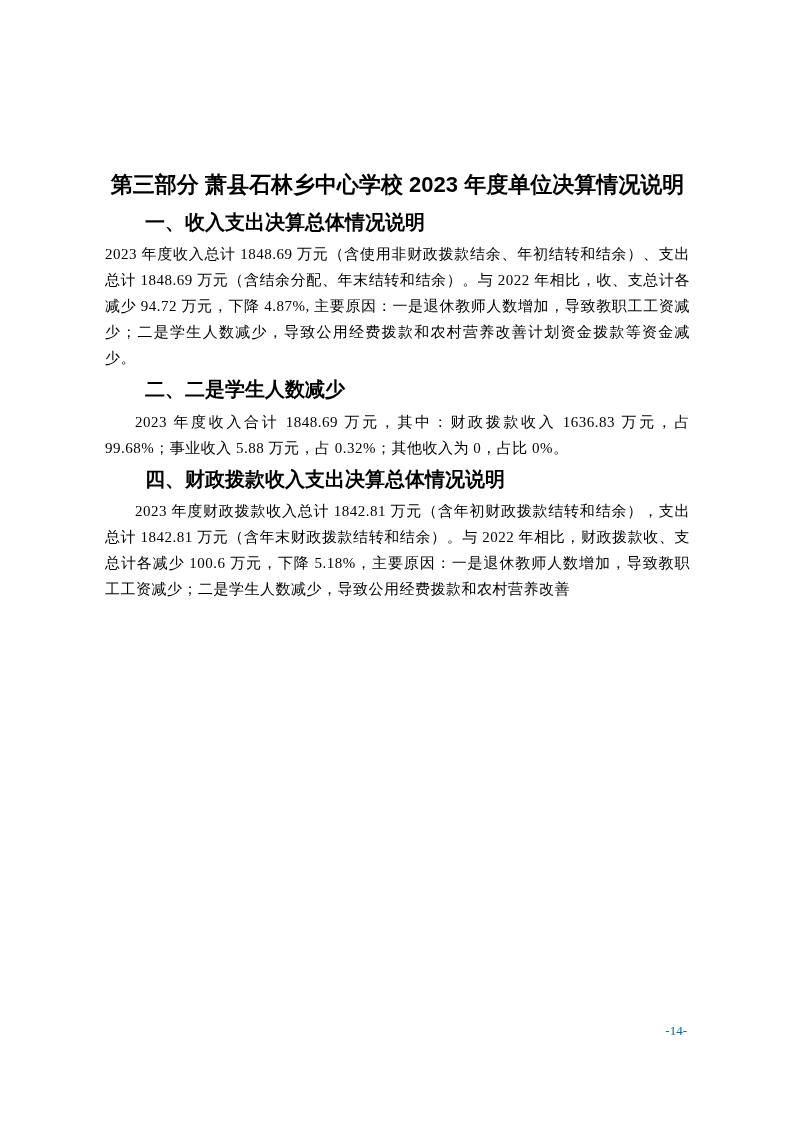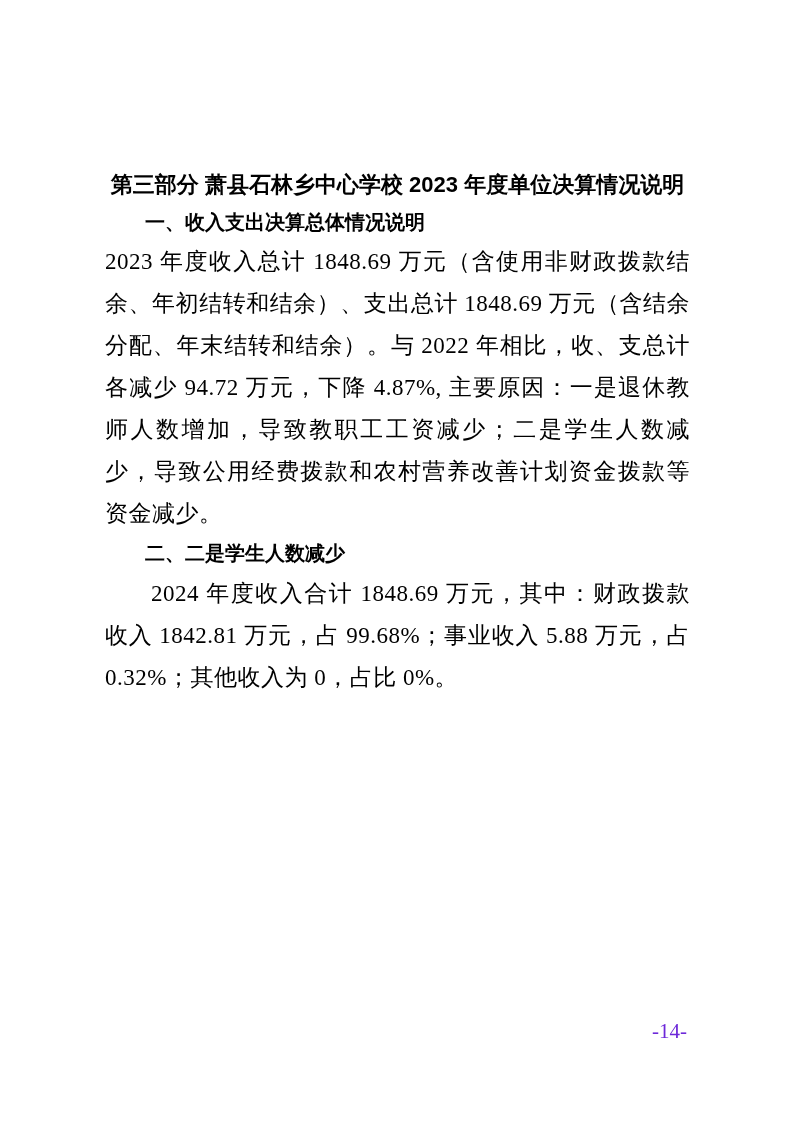--- a/index.html
+++ b/index.html
@@ -34,56 +34,60 @@
   }
   .sec-heading {
     font-family: "Liberation Sans", sans-serif;
     font-weight: bold;
     font-size: 20px;
     line-height: 37.6px;
     margin: 0;
     text-indent: 2em;
   }
   .para {
-    font-size: 23px;
-    line-height: 42px;
+    font-size: 15px;
+    line-height: 26px;
     margin: 0;
     text-align: justify;
     text-justify: inter-character;
     letter-spacing: 0.5px;
   }
   .para.indent {
     text-indent: 2em;
   }
   .page-number {
     position: absolute;
     right: 106px;
     top: 995px;
-    font-size: 21px;
+    font-size: 13px;
     line-height: 24px;
     font-family: "Liberation Serif", serif;
-    color: #6d28d9;
+    color: #0369a1;
   }
 </style>
 </head>
 <body>
 
 <div class="page">
   <div class="content">
 
     <h1 class="doc-title">第三部分 萧县石林乡中心学校 2023 年度单位决算情况说明</h1>
 
     <section>
       <h2 class="sec-heading">一、收入支出决算总体情况说明</h2>
       <p class="para">2023 年度收入总计 1848.69 万元（含使用非财政拨款结余、年初结转和结余）、支出总计 1848.69 万元（含结余分配、年末结转和结余）。与 2022 年相比，收、支总计各减少 94.72 万元，下降 4.87%, 主要原因：一是退休教师人数增加，导致教职工工资减少；二是学生人数减少，导致公用经费拨款和农村营养改善计划资金拨款等资金减少。</p>
     </section>
 
     <section>
       <h2 class="sec-heading">二、二是学生人数减少</h2>
-      <p class="para indent">2024 年度收入合计 1848.69 万元，其中：财政拨款收入 1842.81 万元，占 99.68%；事业收入 5.88 万元，占 0.32%；其他收入为 0，占比 0%。</p>
+      <p class="para indent">2023 年度收入合计 1848.69 万元，其中：财政拨款收入 1636.83 万元，占 99.68%；事业收入 5.88 万元，占 0.32%；其他收入为 0，占比 0%。</p>
     </section>
 
 
+    <section>
+      <h2 class="sec-heading">四、财政拨款收入支出决算总体情况说明</h2>
+      <p class="para indent">2023 年度财政拨款收入总计 1842.81 万元（含年初财政拨款结转和结余），支出总计 1842.81 万元（含年末财政拨款结转和结余）。与 2022 年相比，财政拨款收、支总计各减少 100.6 万元，下降 5.18%，主要原因：一是退休教师人数增加，导致教职工工资减少；二是学生人数减少，导致公用经费拨款和农村营养改善</p>
+    </section>
 
   </div>
 
   <div class="page-number">-14-</div>
 </div>
 
 </body></html>

